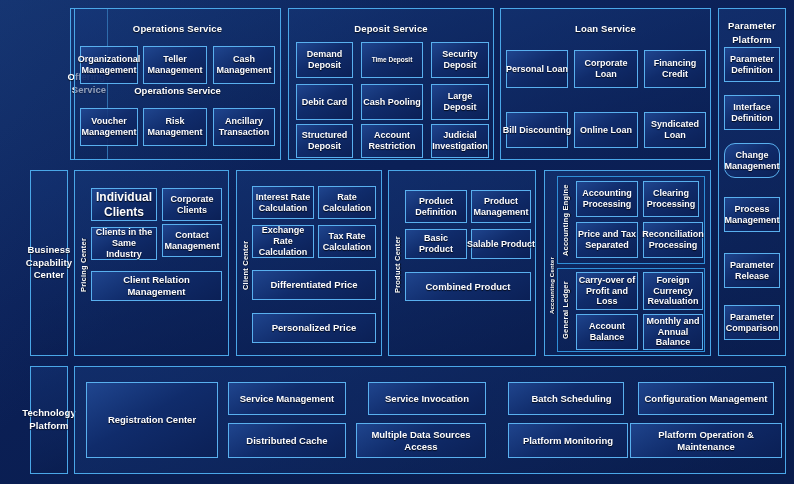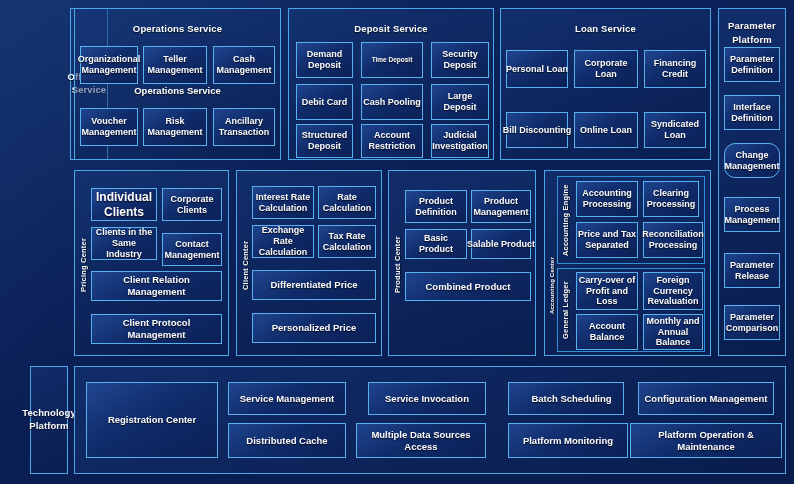--- a/index.html
+++ b/index.html
@@ -179,32 +179,36 @@
 Definition</div>
   <div class="cell" style="left:724px; top:143px; width:56px; height:35px;border-radius:11px;">Change
 Management</div>
   <div class="cell" style="left:724px; top:197px; width:56px; height:35px;">Process
 Management</div>
   <div class="cell" style="left:724px; top:253px; width:56px; height:35px;">Parameter
 Release</div>
   <div class="cell" style="left:724px; top:305px; width:56px; height:35px;">Parameter
 Comparison</div>
 
+  <div class="rail" style="left:30px; top:170px; width:38px; height:186px; white-space:pre-line;">
+    <span>Business
+Capability
+Center</span>
+  </div>
 
   <div class="band" style="left:74px; top:170px; width:155px; height:186px;"></div>
   <div class="vlabel" style="left:76px; top:200px; width:14px; height:130px;">Pricing Center</div>
   <div class="cell" style="left:91px; top:188px; width:66px; height:33px; font-size:12px;">Individual Clients</div>
   <div class="cell" style="left:162px; top:188px; width:60px; height:33px;">Corporate
 Clients</div>
   <div class="cell" style="left:91px; top:227px; width:66px; height:33px;">Clients in the
 Same Industry</div>
-  <div class="cell" style="left:162px; top:233px; width:60px; height:33px;">Contact
+  <div class="cell" style="left:162px; top:224px; width:60px; height:33px;">Contact
 Management</div>
   <div class="cell wide" style="left:91px; top:271px; width:131px; height:30px;">Client Relation Management</div>
-  <div class="cell wide" style="left:91px; top:314px; width:131px; height:30px;">Client Protocol Management</div>
 
   <div class="band" style="left:236px; top:170px; width:146px; height:186px;"></div>
   <div class="vlabel" style="left:238px; top:205px; width:14px; height:120px;">Client Center</div>
   <div class="cell" style="left:252px; top:186px; width:62px; height:33px;">Interest Rate
 Calculation</div>
   <div class="cell" style="left:318px; top:186px; width:58px; height:33px;">Rate
 Calculation</div>
   <div class="cell" style="left:252px; top:225px; width:62px; height:33px;">Exchange Rate
 Calculation</div>
   <div class="cell" style="left:318px; top:225px; width:58px; height:33px;">Tax Rate

